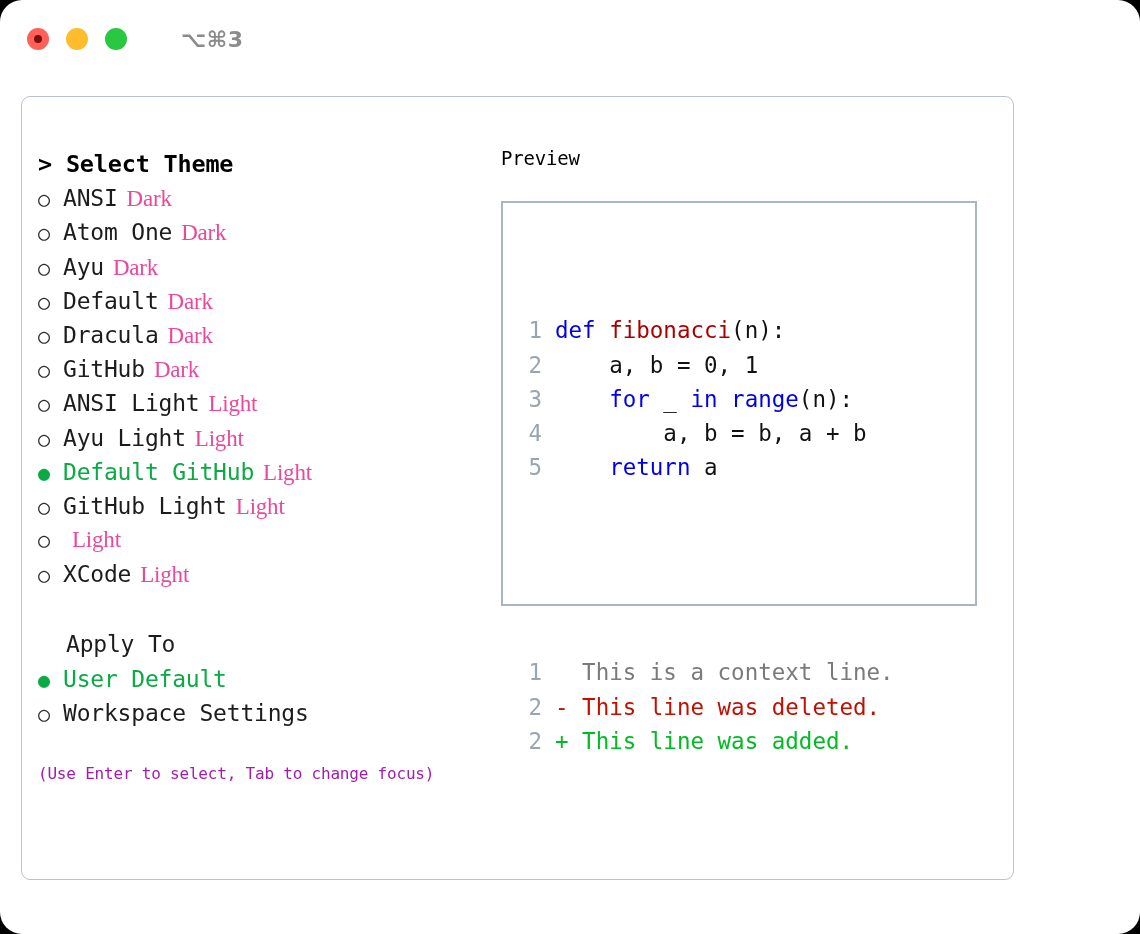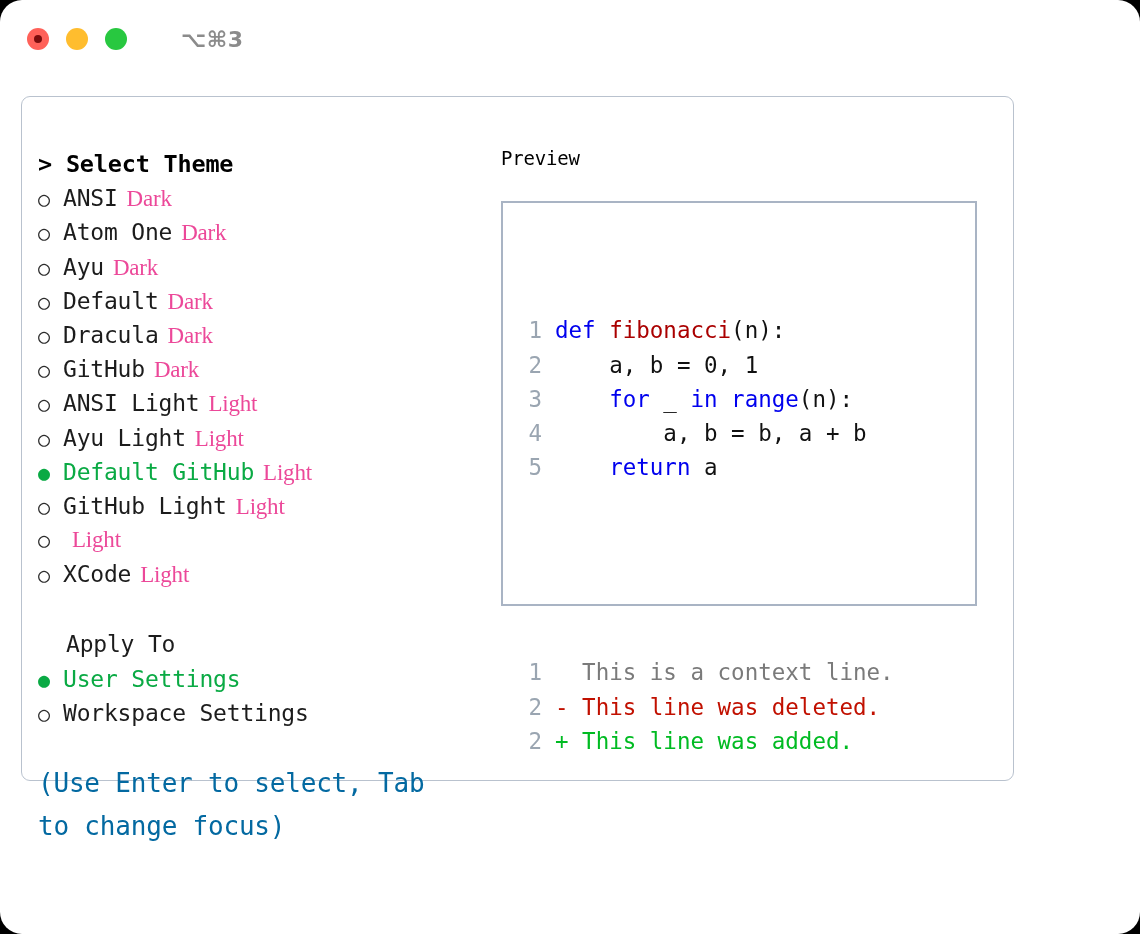--- a/index.html
+++ b/index.html
@@ -65,21 +65,21 @@
     color: #8b8b8b;
     letter-spacing: 0.5px;
   }
 
   
   .panel {
     position: absolute;
     left: 21px;
     top: 96px;
     width: 993px;
-    height: 685px;
+    height: 784px;
     border: 1.6px solid #b9c2ce;
     border-radius: 9px;
     box-sizing: border-box;
     background: #ffffff;
   }
 
   .columns {
     position: absolute;
     left: 0; top: 0;
     width: 100%;
@@ -139,23 +139,23 @@
     line-height: 34.2px;
     padding-left: 28px;
     white-space: pre;
     letter-spacing: -0.2px;
   }
 
   .spacer-lg { height: 36px; }
   .spacer-md { height: 32px; }
 
   .hint {
-    font-size: 26px;
-    line-height: 43px;
-    color: #0369a1;
+    font-size: 16px;
+    line-height: 24px;
+    color: #a21caf;
     width: 420px;
     white-space: pre-wrap;
     letter-spacing: -0.2px;
   }
 
   
   .right-col {
     position: absolute;
     left: 479px;
     top: 50px;
@@ -237,21 +237,21 @@
             <div class="row"><span class="bullet">○</span><span class="item-label">Ayu Light</span><span class="badge">Light</span></div>
             <div class="row"><span class="bullet sel">●</span><span class="item-label sel">Default GitHub</span><span class="badge">Light</span></div>
             <div class="row"><span class="bullet">○</span><span class="item-label">GitHub Light</span><span class="badge">Light</span></div>
             <div class="row"><span class="bullet">○</span><span class="badge">Light</span></div>
             <div class="row"><span class="bullet">○</span><span class="item-label">XCode</span><span class="badge">Light</span></div>
           </div>
 
         <div class="spacer-lg"></div>
         <div class="subhead">Apply To</div>
         <div id="apply-rows">
-            <div class="row"><span class="bullet sel">●</span><span class="item-label sel">User Settings</span></div>
+            <div class="row"><span class="bullet sel">●</span><span class="item-label sel">User Default</span></div>
             <div class="row"><span class="bullet">○</span><span class="item-label">Workspace Settings</span></div>
           </div>
 
         <div class="spacer-md"></div>
         <div class="hint">(Use Enter to select, Tab to change focus)</div>
       </div>
 
       <div class="right-col">
         <div class="preview-title">Preview</div>
         <div class="preview-box">

